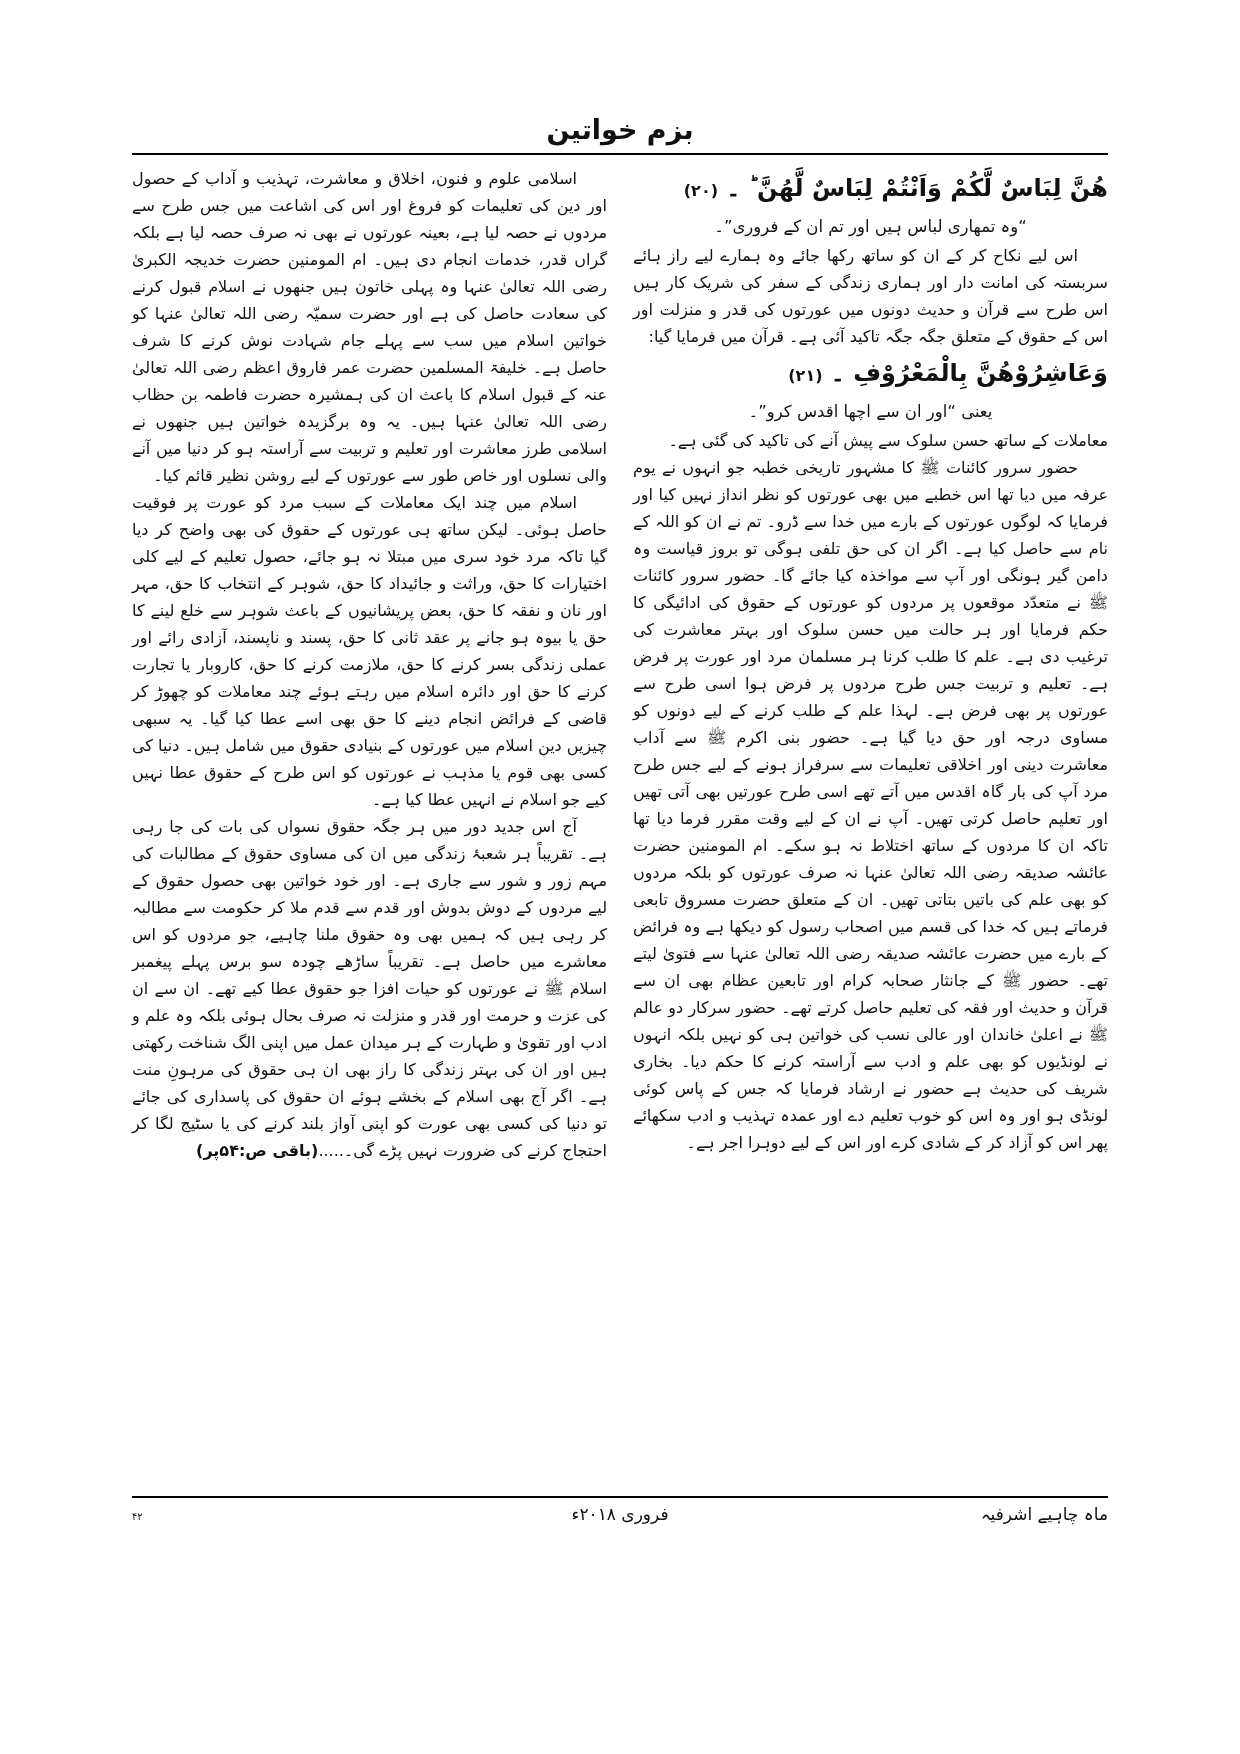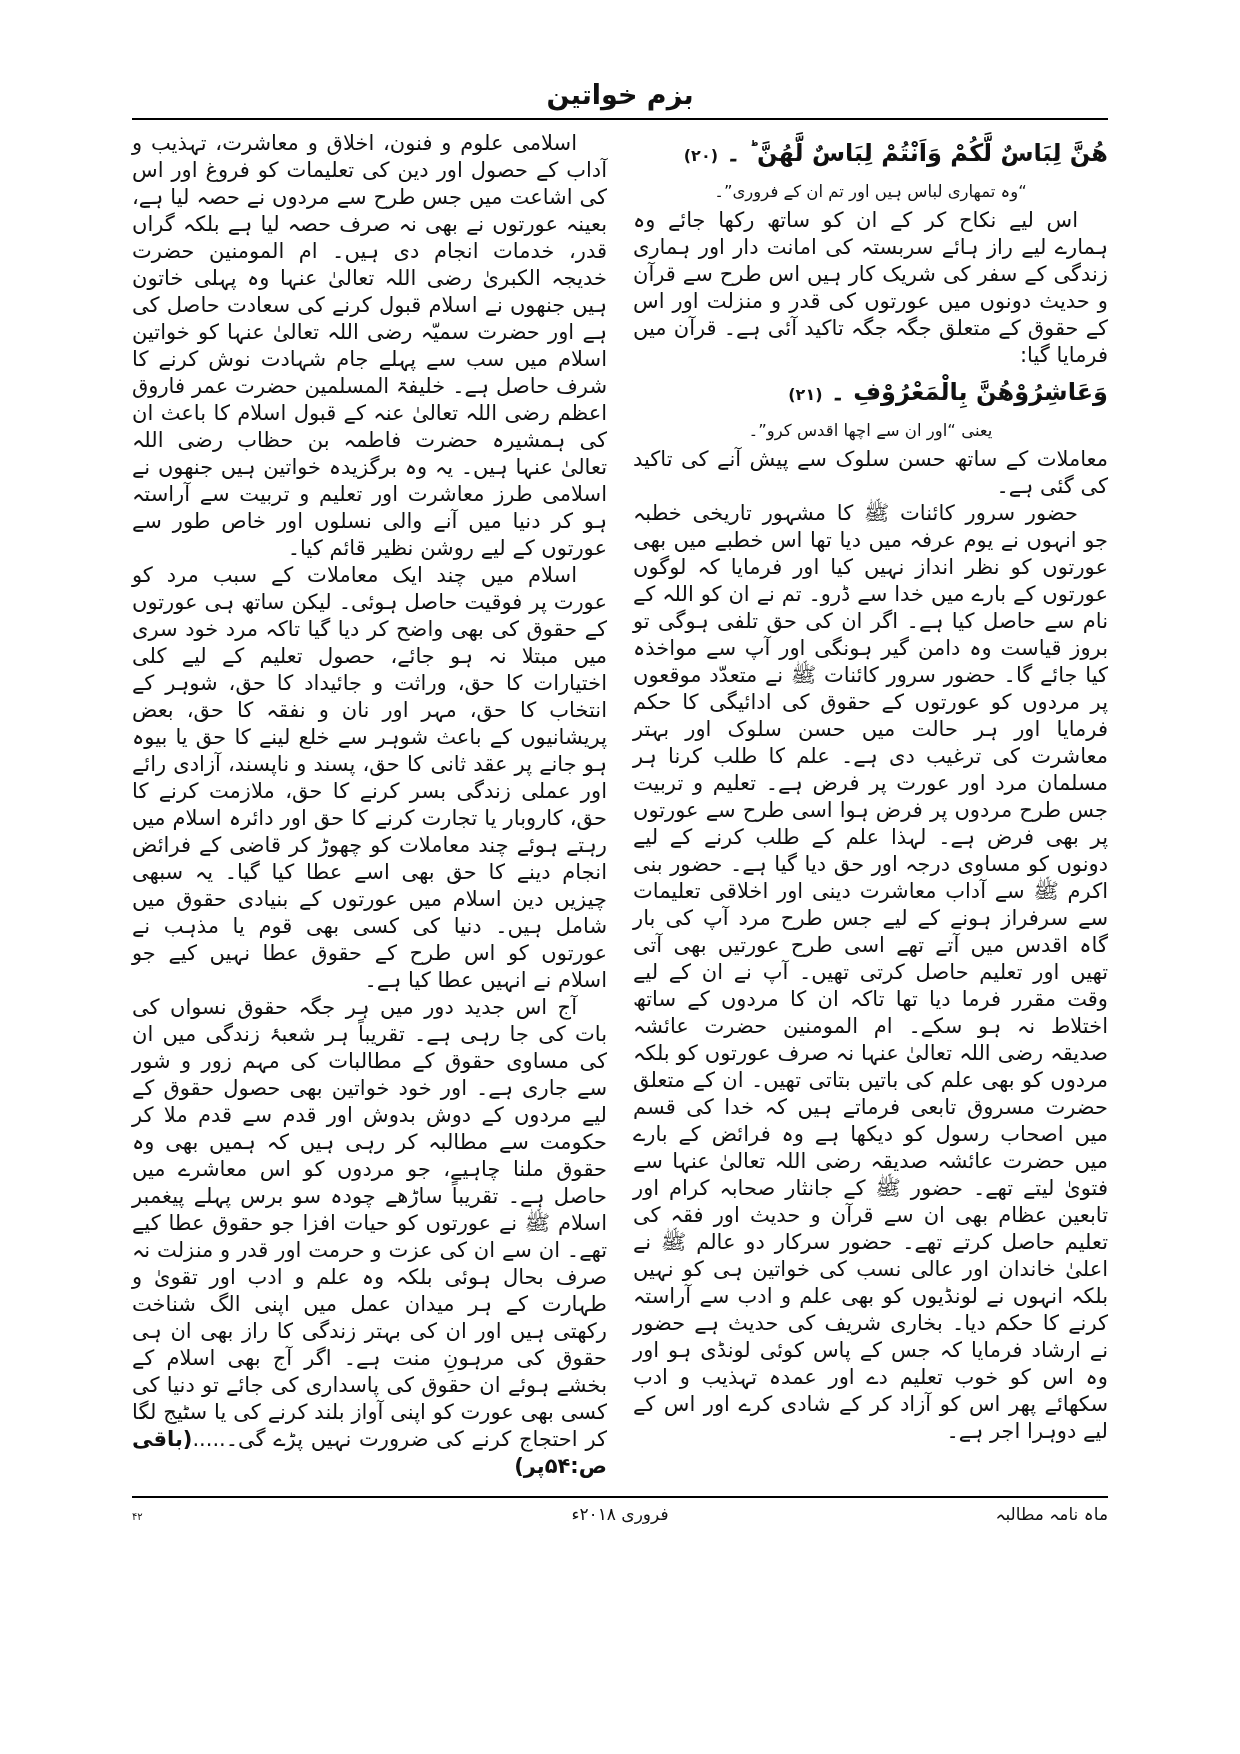--- a/index.html
+++ b/index.html
@@ -8,21 +8,21 @@
     background: #e8e8e8;
   }
   .page {
     position: relative;
     width: 1240px;
     height: 1754px;
     margin: 0 auto;
     background: #ffffff;
     color: #111111;
     box-sizing: border-box;
-    padding: 79px 132px 0 132px;
+    padding: 114px 132px 0 132px;
     direction: rtl;
     font-family: "DejaVu Sans", sans-serif;
     overflow: hidden;
   }
   .page-header { text-align: center; }
   .page-title {
     margin: 0 0 8px 0;
     font-size: 27px;
     font-weight: bold;
     letter-spacing: 0.5px;
@@ -51,21 +51,21 @@
   }
   .verse-marker { font-size: 16px; font-weight: bold; }
   .translation {
     margin: 0 0 2px 0;
     text-align: center;
     font-size: 16.5px;
     line-height: 27px;
   }
   .body-para {
     margin: 0;
-    font-size: 21px;
+    font-size: 16px;
     line-height: 27px;
     text-align: justify;
     text-align-last: right;
     text-indent: 30px;
   }
   .body-para.no-indent { text-indent: 0; }
   .bold { font-weight: bold; }
 
   .page-footer {
     position: absolute;
@@ -109,19 +109,19 @@
       <p class="body-para">اسلامی علوم و فنون، اخلاق و معاشرت، تہذیب و آداب کے حصول اور دین کی تعلیمات کو فروغ اور اس کی اشاعت میں جس طرح سے مردوں نے حصہ لیا ہے، بعینہ عورتوں نے بھی نہ صرف حصہ لیا ہے بلکہ گراں قدر، خدمات انجام دی ہیں۔ ام المومنین حضرت خدیجہ الکبریٰ رضی اللہ تعالیٰ عنہا وہ پہلی خاتون ہیں جنھوں نے اسلام قبول کرنے کی سعادت حاصل کی ہے اور حضرت سمیّہ رضی اللہ تعالیٰ عنہا کو خواتین اسلام میں سب سے پہلے جام شہادت نوش کرنے کا شرف حاصل ہے۔ خلیفۃ المسلمین حضرت عمر فاروق اعظم رضی اللہ تعالیٰ عنہ کے قبول اسلام کا باعث ان کی ہمشیرہ حضرت فاطمہ بن حظاب رضی اللہ تعالیٰ عنہا ہیں۔ یہ وہ برگزیدہ خواتین ہیں جنھوں نے اسلامی طرز معاشرت اور تعلیم و تربیت سے آراستہ ہو کر دنیا میں آنے والی نسلوں اور خاص طور سے عورتوں کے لیے روشن نظیر قائم کیا۔</p>
       <p class="body-para">اسلام میں چند ایک معاملات کے سبب مرد کو عورت پر فوقیت حاصل ہوئی۔ لیکن ساتھ ہی عورتوں کے حقوق کی بھی واضح کر دیا گیا تاکہ مرد خود سری میں مبتلا نہ ہو جائے، حصول تعلیم کے لیے کلی اختیارات کا حق، وراثت و جائیداد کا حق، شوہر کے انتخاب کا حق، مہر اور نان و نفقہ کا حق، بعض پریشانیوں کے باعث شوہر سے خلع لینے کا حق یا بیوہ ہو جانے پر عقد ثانی کا حق، پسند و ناپسند، آزادی رائے اور عملی زندگی بسر کرنے کا حق، ملازمت کرنے کا حق، کاروبار یا تجارت کرنے کا حق اور دائرہ اسلام میں رہتے ہوئے چند معاملات کو چھوڑ کر قاضی کے فرائض انجام دینے کا حق بھی اسے عطا کیا گیا۔ یہ سبھی چیزیں دین اسلام میں عورتوں کے بنیادی حقوق میں شامل ہیں۔ دنیا کی کسی بھی قوم یا مذہب نے عورتوں کو اس طرح کے حقوق عطا نہیں کیے جو اسلام نے انہیں عطا کیا ہے۔</p>
       <p class="body-para"><span>آج اس جدید دور میں ہر جگہ حقوق نسواں کی بات کی جا رہی ہے۔ تقریباً ہر شعبۂ زندگی میں ان کی مساوی حقوق کے مطالبات کی مہم زور و شور سے جاری ہے۔ اور خود خواتین بھی حصول حقوق کے لیے مردوں کے دوش بدوش اور قدم سے قدم ملا کر حکومت سے مطالبہ کر رہی ہیں کہ ہمیں بھی وہ حقوق ملنا چاہیے، جو مردوں کو اس معاشرے میں حاصل ہے۔ تقریباً ساڑھے چودہ سو برس پہلے پیغمبر اسلام ﷺ نے عورتوں کو حیات افزا جو حقوق عطا کیے تھے۔ ان سے ان کی عزت و حرمت اور قدر و منزلت نہ صرف بحال ہوئی بلکہ وہ علم و ادب اور تقویٰ و طہارت کے ہر میدان عمل میں اپنی الگ شناخت رکھتی ہیں اور ان کی بہتر زندگی کا راز بھی ان ہی حقوق کی مرہونِ منت ہے۔ اگر آج بھی اسلام کے بخشے ہوئے ان حقوق کی پاسداری کی جائے تو دنیا کی کسی بھی عورت کو اپنی آواز بلند کرنے کی یا سٹیج لگا کر احتجاج کرنے کی ضرورت نہیں پڑے گی۔.....</span><span class="bold">(باقی ص:۵۴پر)</span></p>
     </section>
 
   </main>
 
   <footer class="page-footer">
     <hr class="rule thin">
     <div class="footer-row">
-      <span class="footer-journal">ماہ نامہ مطالبہ</span>
+      <span class="footer-journal">ماہ چاہیے اشرفیہ</span>
       <span class="footer-date">فروری ۲۰۱۸ء</span>
       <span class="footer-page">۴۲</span>
     </div>
   </footer>
 
 </div>
 
 </body></html>

